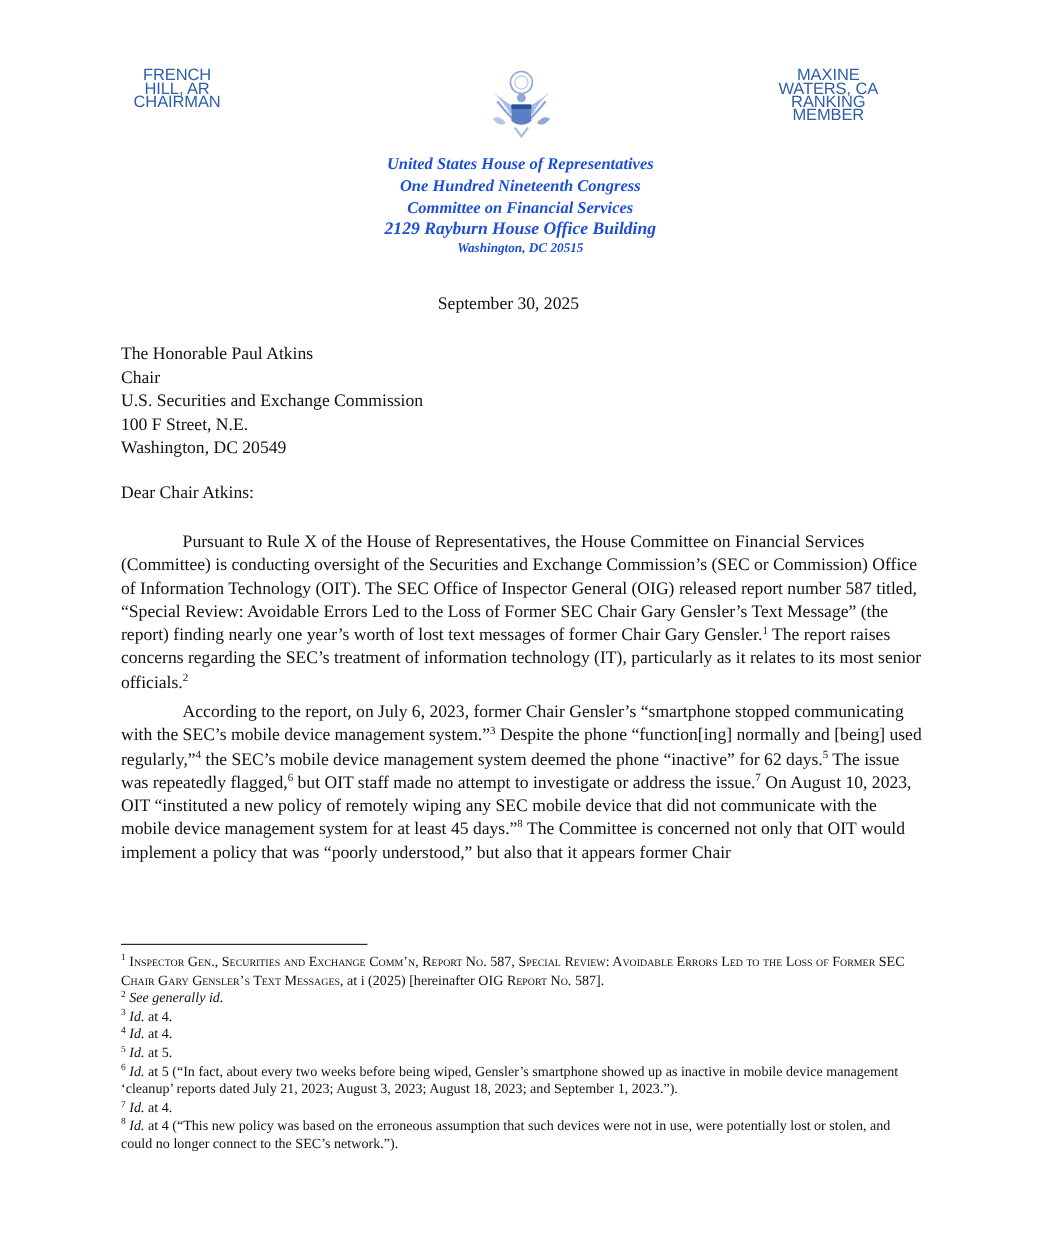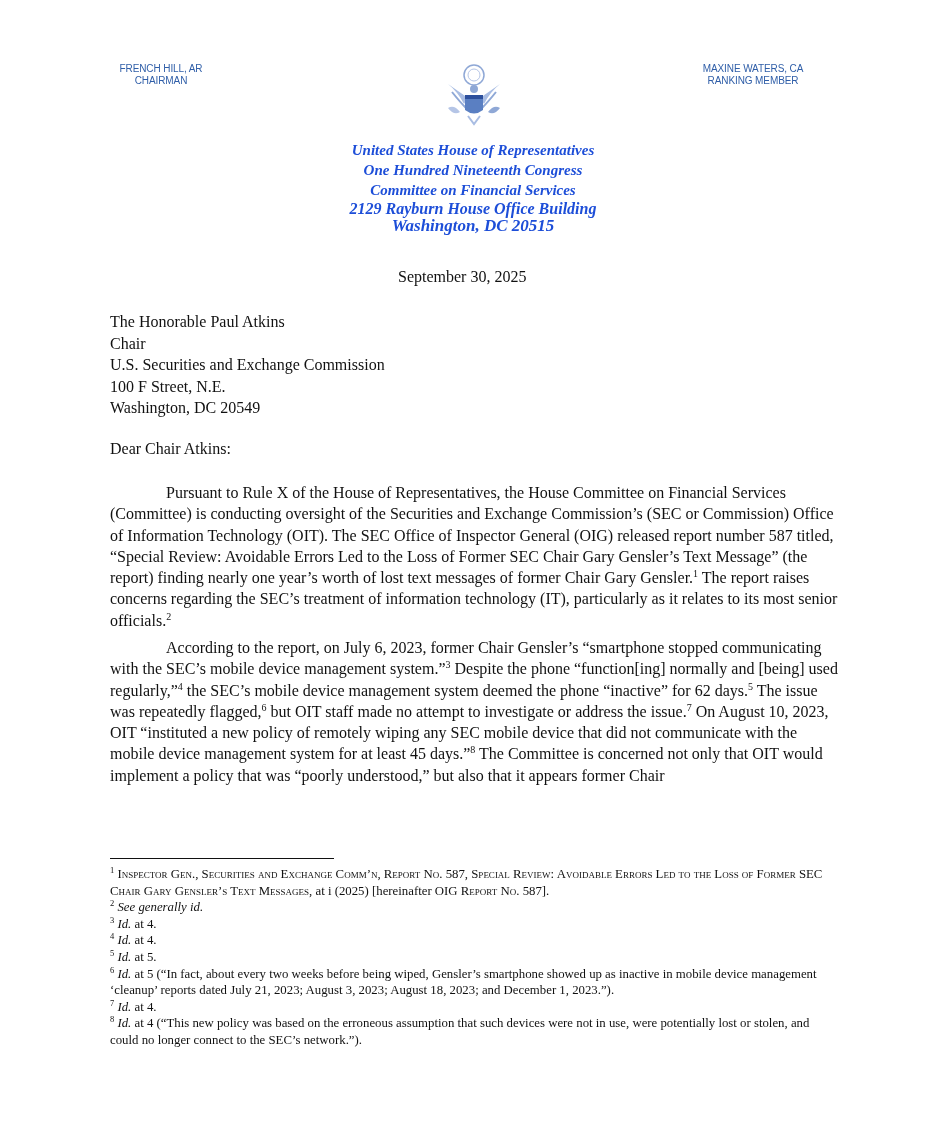--- a/index.html
+++ b/index.html
@@ -1,26 +1,26 @@
 <!DOCTYPE html>
 <html><head>
 <meta charset="utf-8">
 <style>
   html, body { margin:0; padding:0; background:#ffffff; }
   body { width:946px; height:1135px; position:relative; overflow:hidden; font-family:"Liberation Serif", serif; color:#111; }
-  .hdr-left, .hdr-right { position:absolute; font-family:"Liberation Sans", sans-serif; font-size:10px; line-height:12px; color:#2f5ea8; text-align:center; letter-spacing:-0.1px; }
+  .hdr-left, .hdr-right { position:absolute; font-family:"Liberation Sans", sans-serif; font-size:15px; line-height:12px; color:#2f5ea8; text-align:center; letter-spacing:-0.1px; }
   .hdr-left { left:112px; top:63px; width:98px; }
   .hdr-right { left:692px; top:63px; width:122px; }
   .seal { position:absolute; left:438px; top:62px; width:72px; height:66px; }
   .masthead { position:absolute; left:300px; top:140px; width:346px; text-align:center; color:#1d4ed8; font-family:"Liberation Serif", serif; font-weight:bold; }
   .masthead .l1 { font-size:15px; line-height:20px; font-style:italic; }
   .masthead .l2 { font-size:15px; line-height:20px; font-style:italic; }
   .masthead .l3 { font-size:15px; line-height:20px; font-style:italic; }
   .masthead .l4 { font-size:16px; line-height:17px; font-style:italic; }
-  .masthead .l5 { font-size:17px; line-height:17px; font-style:italic;font-family:Liberation Serif, serif; }
+  .masthead .l5 { font-size:12px; line-height:17px; font-style:italic;font-family:Liberation Serif, serif; }
   .date { position:absolute; left:398px; top:268px; font-size:16px; }
   .addr { position:absolute; left:110px; top:311px; font-size:16px; line-height:21.5px; }
   .salute { position:absolute; left:110px; top:440px; font-size:16px; }
   .para { position:absolute; left:110px; width:728px; font-size:16px; line-height:21.3px; text-align:left; }
   .p1 { top:482px; }
   .p2 { top:637px; }
   .indent { display:inline-block; width:56px; }
   sup { font-size:10px; line-height:0; vertical-align:6px; }
   .fn-rule { position:absolute; left:110px; top:858px; width:224px; height:1px; background:#111; }
   .footnotes { position:absolute; left:110px; top:866px; width:728px; font-size:12.8px; line-height:16.6px; }
@@ -83,16 +83,16 @@
 <div class="para p2"><span class="indent"></span><span>According to the report, on July 6, 2023, former Chair Gensler’s “smartphone stopped communicating with the SEC’s mobile device management system.”</span><sup>3</sup><span> Despite the phone “function[ing] normally and [being] used regularly,”</span><sup>4</sup><span> the SEC’s mobile device management system deemed the phone “inactive” for 62 days.</span><sup>5</sup><span> The issue was repeatedly flagged,</span><sup>6</sup><span> but OIT staff made no attempt to investigate or address the issue.</span><sup>7</sup><span> On August 10, 2023, OIT “instituted a new policy of remotely wiping any SEC mobile device that did not communicate with the mobile device management system for at least 45 days.”</span><sup>8</sup><span> The Committee is concerned not only that OIT would implement a policy that was “poorly understood,” but also that it appears former Chair</span></div>
 
 <div class="fn-rule"></div>
 
 <div class="footnotes">
   <div class="fn"><sup>1</sup> <span class="sc">Inspector Gen., Securities and Exchange Comm’n, Report No. 587, Special Review: Avoidable Errors Led to the Loss of Former SEC Chair Gary Gensler’s Text Messages</span><span>, at i (2025) [hereinafter OIG </span><span class="sc">Report No.</span><span> 587].</span></div>
   <div class="fn"><sup>2</sup> <i>See generally id.</i><span></span></div>
   <div class="fn"><sup>3</sup> <i>Id.</i><span> at 4.</span></div>
   <div class="fn"><sup>4</sup> <i>Id.</i><span> at 4.</span></div>
   <div class="fn"><sup>5</sup> <i>Id.</i><span> at 5.</span></div>
-  <div class="fn"><sup>6</sup> <i>Id.</i><span> at 5 (“In fact, about every two weeks before being wiped, Gensler’s smartphone showed up as inactive in mobile device management ‘cleanup’ reports dated July 21, 2023; August 3, 2023; August 18, 2023; and December 1, 2023.”).</span></div>
+  <div class="fn"><sup>6</sup> <i>Id.</i><span> at 5 (“In fact, about every two weeks before being wiped, Gensler’s smartphone showed up as inactive in mobile device management ‘cleanup’ reports dated July 21, 2023; August 3, 2023; August 18, 2023; and September 1, 2023.”).</span></div>
   <div class="fn"><sup>7</sup> <i>Id.</i><span> at 4.</span></div>
   <div class="fn"><sup>8</sup> <i>Id.</i><span> at 4 (“This new policy was based on the erroneous assumption that such devices were not in use, were potentially lost or stolen, and could no longer connect to the SEC’s network.”).</span></div>
 </div>
 
 </body></html>

